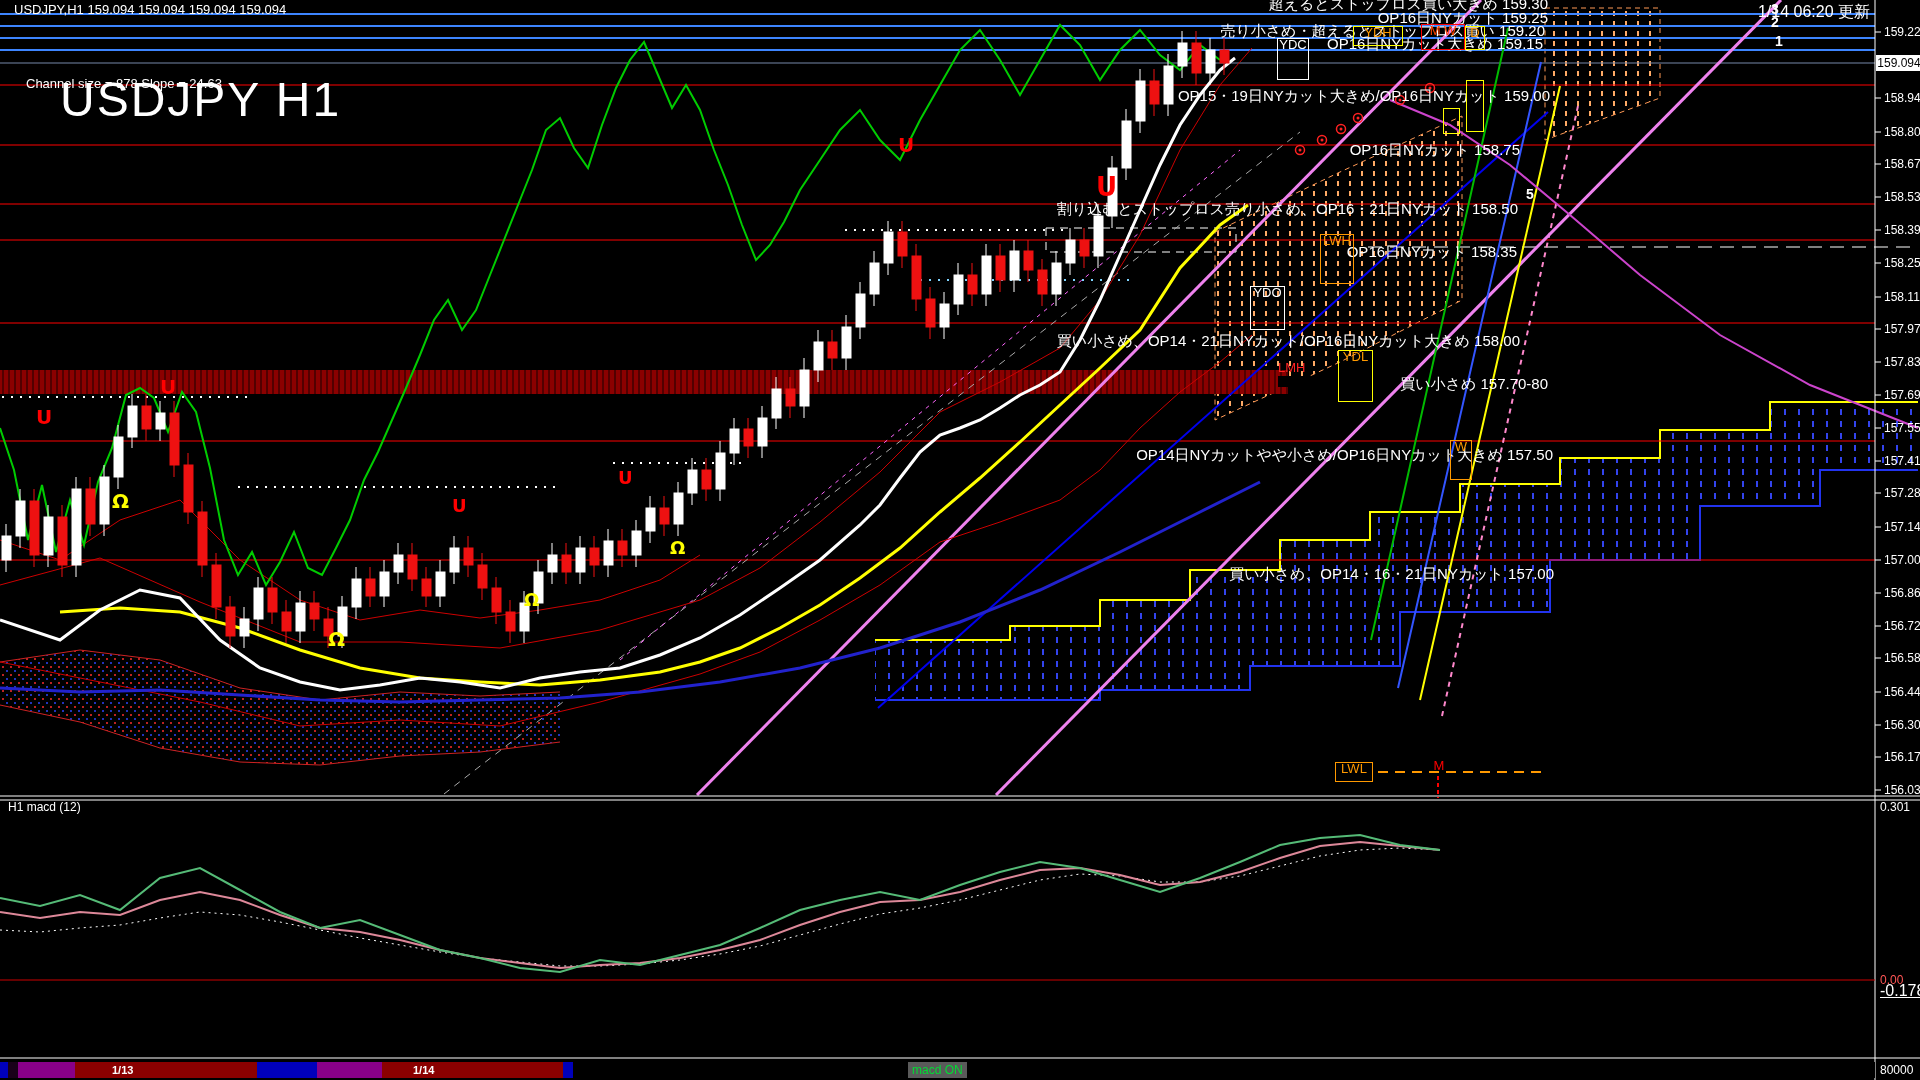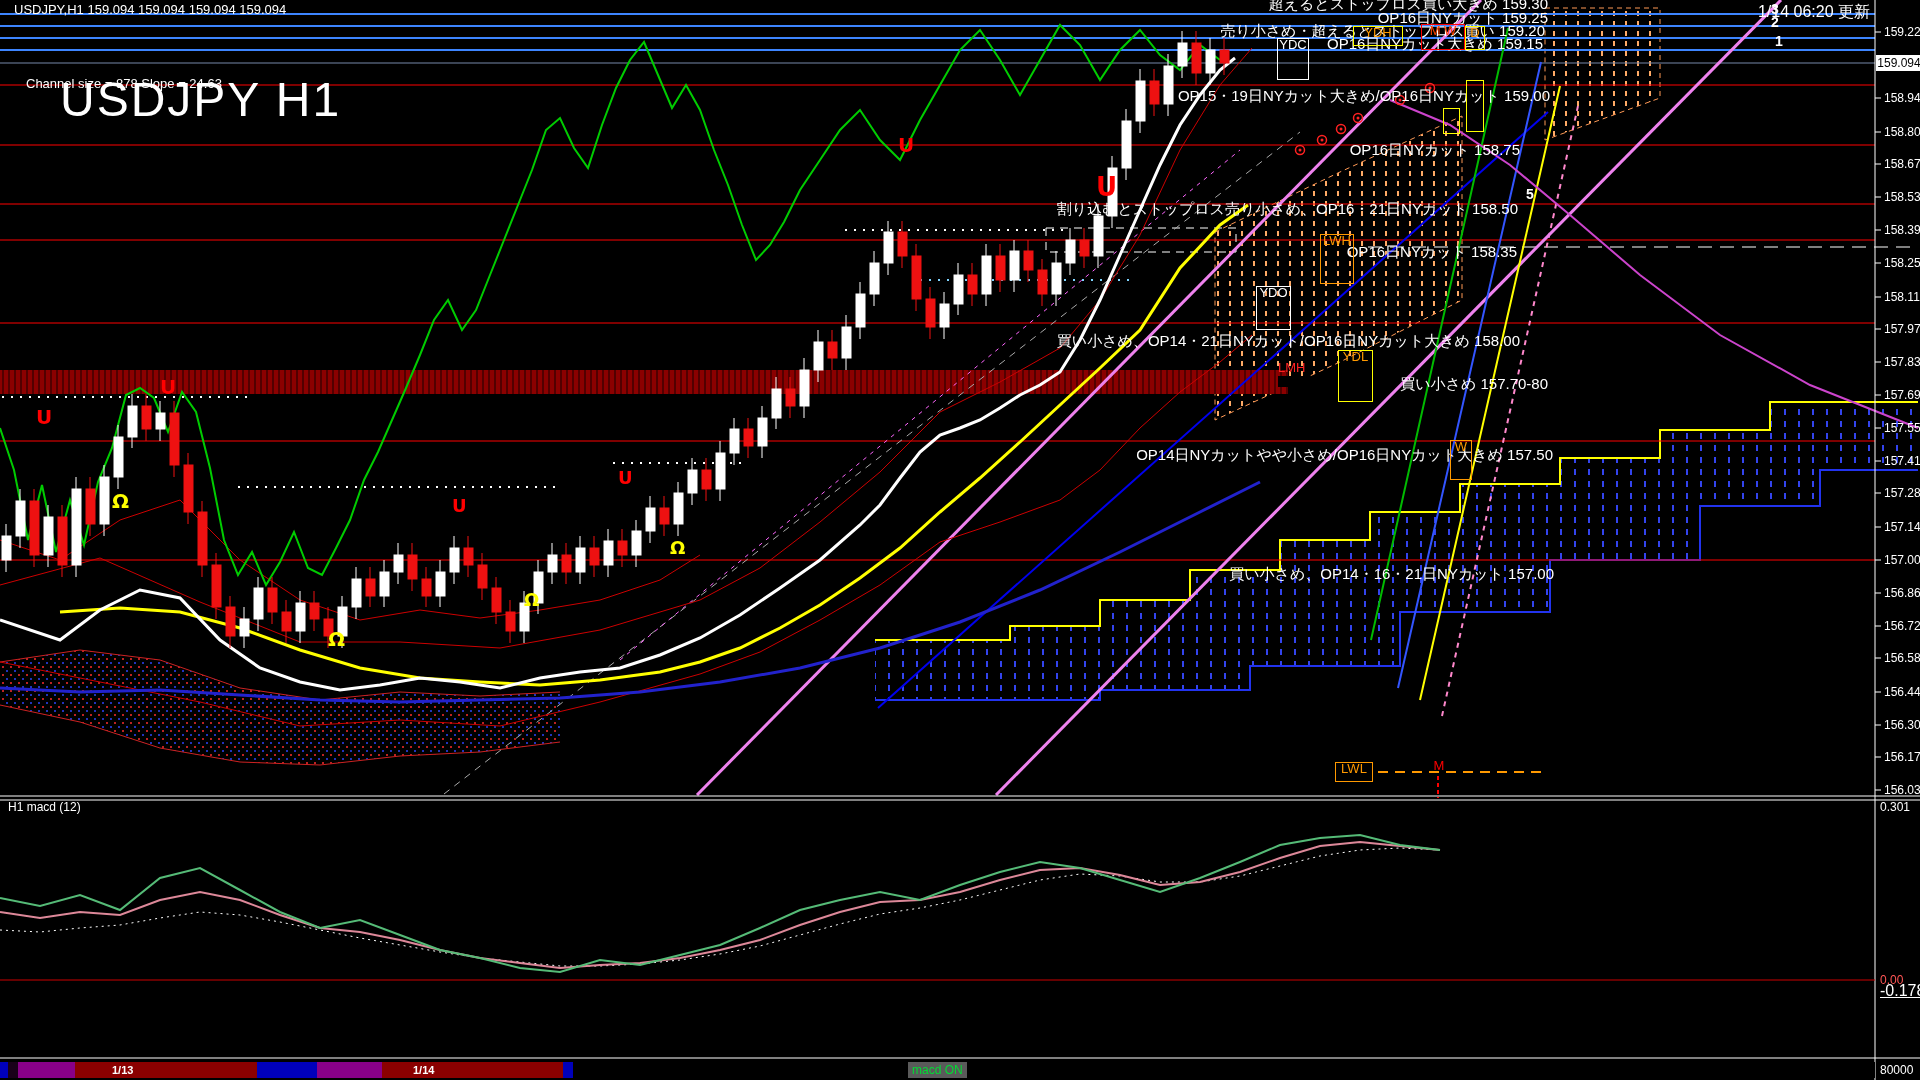--- a/index.html
+++ b/index.html
@@ -366,21 +366,21 @@
       <div class="abs num" style="left: 1771px; top: 1px;">3</div>
       <div class="abs num" style="left: 1771px; top: 14px;">2</div>
       <div class="abs num" style="left: 1775px; top: 33px;">1</div>
       <div class="abs num" style="left: 1526px; top: 186px;">5</div>
       <div class="abs mbox" style="left: 1277px; top: 38px; width: 30px; height: 40px; border: 1px solid rgb(255, 255, 255); color: rgb(255, 255, 255); text-align: center;">YDC</div>
       <div class="abs mbox" style="left: 1353px; top: 26px; width: 48px; height: 18px; border: 1px solid rgb(255, 255, 0); color: rgb(255, 153, 0); text-align: center;">YDH</div>
       <div class="abs mbox" style="left: 1421px; top: 24px; width: 42px; height: 24px; border: 1px solid rgb(255, 0, 0); color: rgb(255, 68, 0); text-align: center;">M W</div>
       <div class="abs mbox" style="left: 1465px; top: 26px; width: 18px; height: 22px; border: 1px solid rgb(255, 255, 0); color: rgb(255, 153, 0); text-align: center;">D</div>
       <div class="abs mbox" style="left: 1466px; top: 80px; width: 16px; height: 50px; border: 1px solid rgb(255, 255, 0); color: rgb(255, 153, 0); text-align: center;"></div>
       <div class="abs mbox" style="left: 1443px; top: 108px; width: 15px; height: 24px; border: 1px solid rgb(255, 255, 0); color: rgb(255, 153, 0); text-align: center;"></div>
-      <div class="abs mbox" style="left: 1250px; top: 286px; width: 33px; height: 42px; border: 1px solid rgb(255, 255, 255); color: rgb(255, 255, 255); text-align: center; margin-left: 6px;">YDO</div>
+      <div class="abs mbox" style="left: 1250px; top: 286px; width: 33px; height: 42px; border: 1px solid rgb(255, 255, 255); color: rgb(255, 255, 255); text-align: center;">YDO</div>
       <div class="abs mbox" style="left: 1320px; top: 234px; width: 32px; height: 48px; border: 1px solid rgb(255, 153, 0); color: rgb(255, 153, 0); text-align: center;">LWH</div>
       <div class="abs mbox" style="left: 1338px; top: 350px; width: 33px; height: 50px; border: 1px solid rgb(255, 255, 0); color: rgb(255, 153, 0); text-align: center;">YDL</div>
       <div class="abs mbox" style="left: 1450px; top: 440px; width: 20px; height: 38px; border: 1px solid rgb(255, 153, 0); color: rgb(255, 153, 0); text-align: center;">W</div>
       <div class="abs mbox" style="left: 1278px; top: 362px; width: 32px; height: 13px; border: none; color: rgb(255, 34, 34); ">LMH</div>
       <div class="abs mbox" style="left: 1335px; top: 762px; width: 36px; height: 18px; border: 1px solid rgb(255, 153, 0); color: rgb(255, 153, 0); text-align: center;">LWL</div>
       <div class="abs mbox" style="left: 1432px; top: 760px; width: 14px; height: 16px; border: none; color: rgb(255, 0, 0); text-align: center;">M</div>
       <div class="abs" style="left: 1880px; top: 800px; font-size: 12px;">0.301</div>
       <div class="abs" style="left: 1880px; top: 973px; font-size: 12px; color: rgb(255, 85, 85);">0.00</div>
       <div class="abs" style="left: 1880px; top: 982px; font-size: 16px; text-decoration: underline;">-0.178</div>
       <div class="abs" style="left: 1880px; top: 1063px; font-size: 12px;">80000</div>

